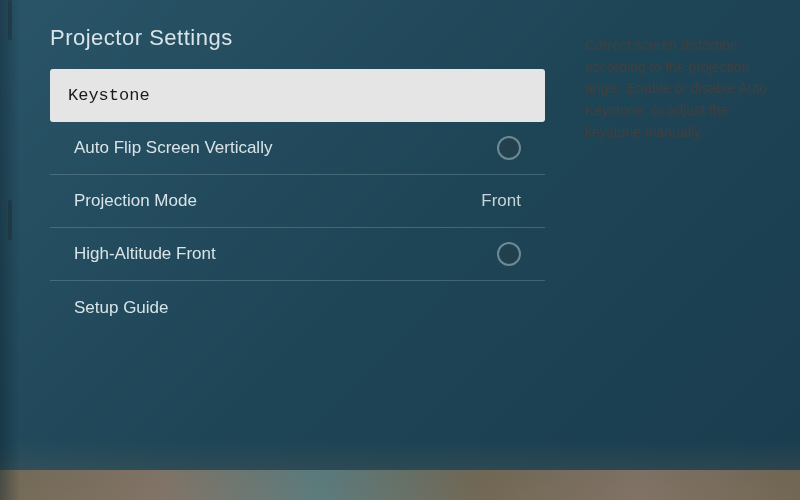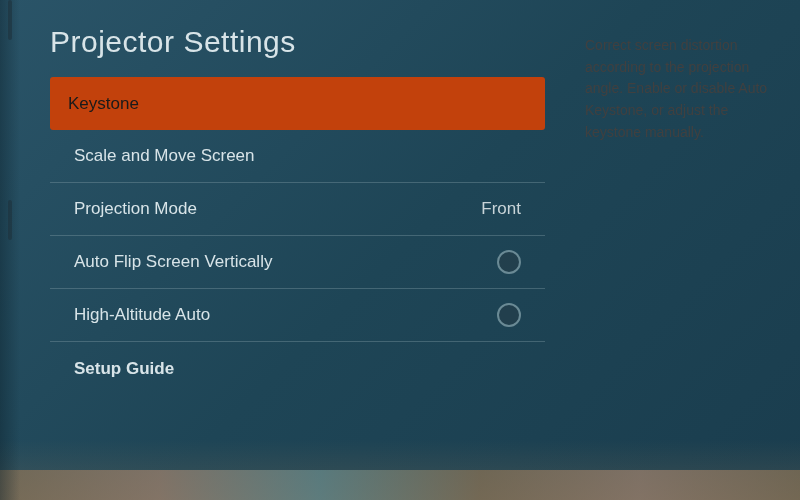--- a/index.html
+++ b/index.html
@@ -39,21 +39,21 @@
       height: 100%;
       display: flex;
       padding: 25px 30px 20px 50px;
     }
     .main-panel {
       flex: 1;
       max-width: 520px;
     }
     .title {
       color: #d8e4e8;
-      font-size: 30px;
+      font-size: 22px;
       font-weight: 300;
       margin-bottom: 18px;
       letter-spacing: 0.5px;
     }
     .menu {
       display: flex;
       flex-direction: column;
     }
     .menu-item {
       display: flex;
@@ -62,28 +62,28 @@
       height: 53px;
       padding: 0 24px;
       border-bottom: 1px solid rgba(140, 165, 175, 0.35);
       color: #d8e4e8;
       font-size: 17px;
       font-weight: 400;
       cursor: pointer;
     }
     .menu-item:last-child {
       border-bottom: none;
-      font-weight: bold;
     }
     .menu-item.selected {
-      background: #c2410c;
+      background: #e5e5e5;
       color: #1a1a1a;
       border-radius: 3px;
       border-bottom: none;
       padding: 0 18px;
+      font-family: Liberation Mono, monospace;
     }
     .menu-item.selected + .menu-item {
       border-top: none;
     }
     .menu-value {
       color: #c8d4d8;
       font-size: 17px;
     }
     .radio-indicator {
       width: 24px;
@@ -136,36 +136,33 @@
 <div class="container">
   <div class="main-panel">
     <h1 class="title">Projector Settings</h1>
     <div class="menu">
 
       <div class="menu-item selected">
         <span>Keystone</span>
       </div>
 
 
+
       <div class="menu-item">
-        <span>Scale and Move Screen</span>
+        <span>Auto Flip Screen Vertically</span>
+        <span class="radio-indicator"></span>
       </div>
 
       <div class="menu-item">
         <span>Projection Mode</span>
         <span class="menu-value">Front</span>
       </div>
 
       <div class="menu-item">
-        <span>Auto Flip Screen Vertically</span>
-        <span class="radio-indicator"></span>
-      </div>
-
-      <div class="menu-item">
-        <span>High-Altitude Auto</span>
+        <span>High-Altitude Front</span>
         <span class="radio-indicator"></span>
       </div>
 
       <div class="menu-item">
         <span>Setup Guide</span>
       </div>
 
     </div>
   </div>
 

